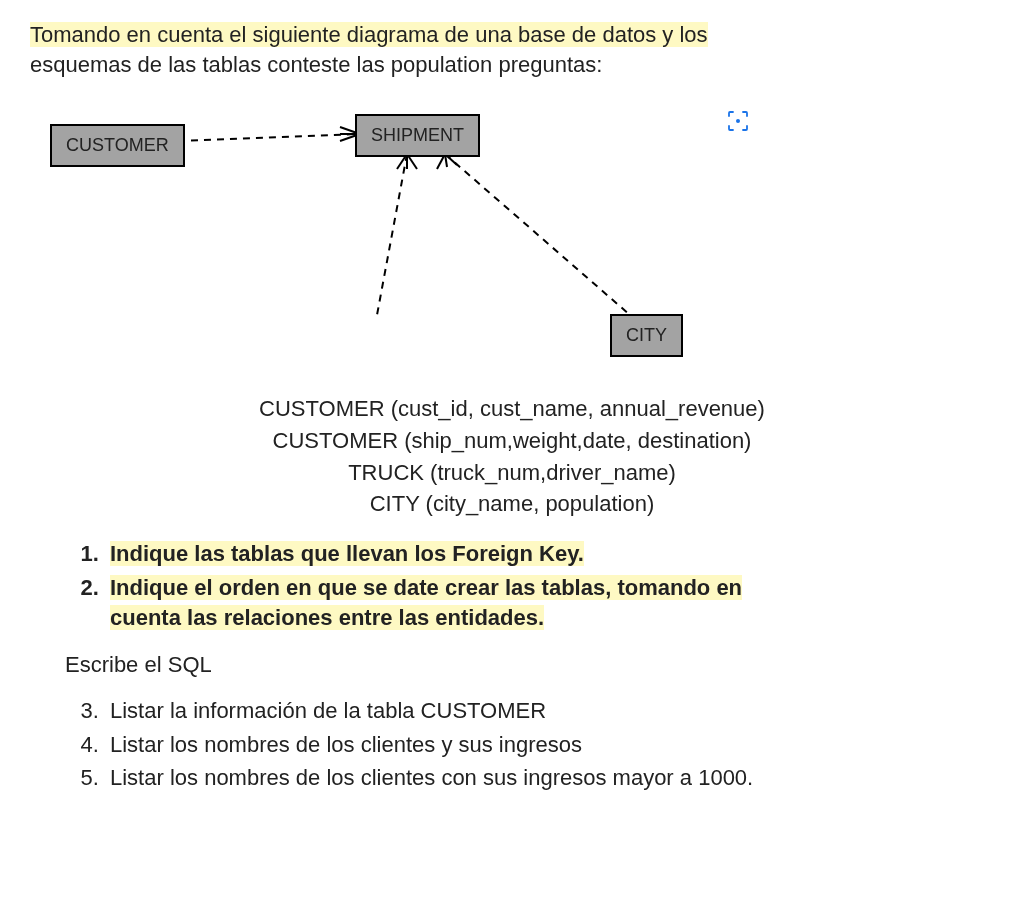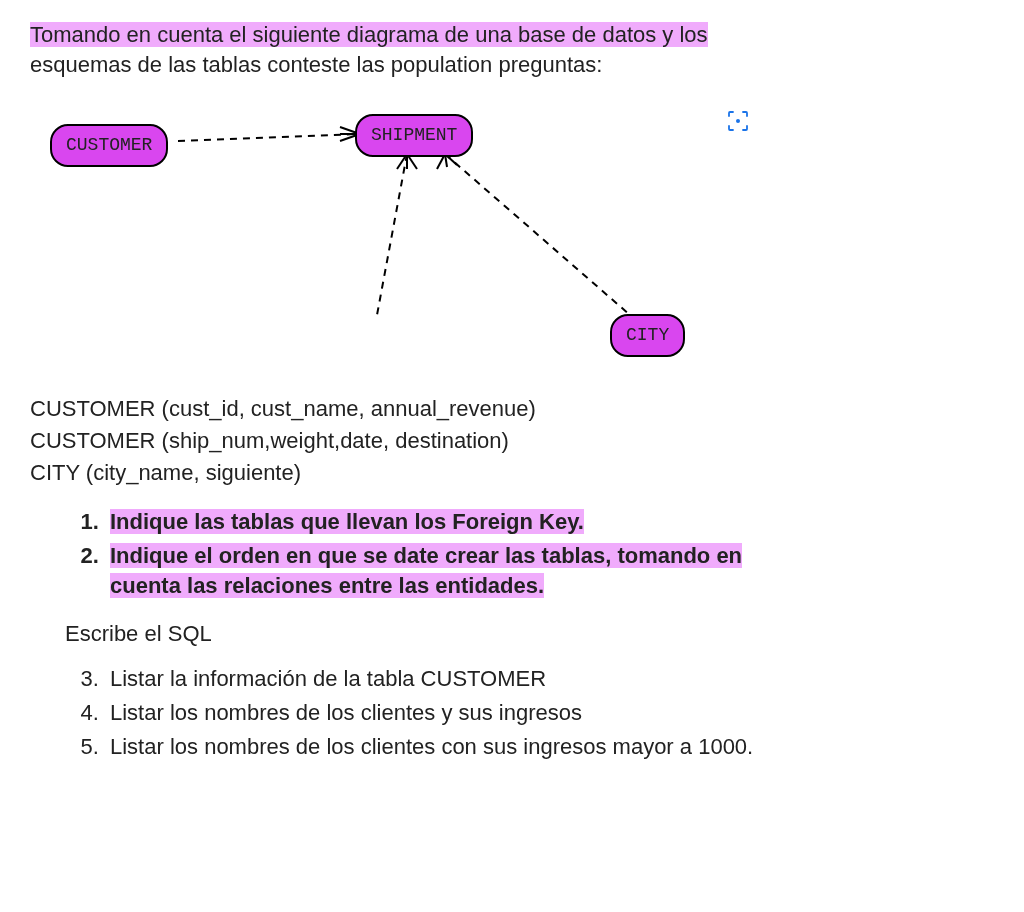--- a/index.html
+++ b/index.html
@@ -13,37 +13,37 @@
       padding: 20px 30px;
       width: 1024px;
       font-size: 22px;
       color: #222;
       line-height: 1.35;
     }
     .intro-text {
       margin-bottom: 20px;
     }
     .highlight {
-      background-color: #f0abfc;
+      background-color: #fef9c3;
     }
     .diagram-container {
       position: relative;
       width: 720px;
       height: 280px;
       margin: 10px 0 15px 10px;
     }
     .entity-box {
       position: absolute;
-      background: #d946ef;
+      background: #a3a3a3;
       border: 2px solid #000;
-      border-radius: 18px;
+      border-radius: 0;
       padding: 7px 14px;
       font-size: 18px;
       font-weight: 500;
-      font-family: Liberation Mono, monospace;
+      font-family: Liberation Sans, sans-serif;
     }
     .box-customer {
       left: 10px;
       top: 25px;
     }
     .box-shipment {
       left: 315px;
       top: 15px;
     }
     .box-truck {
@@ -69,20 +69,21 @@
       width: 24px;
       height: 24px;
       color: #1a73e8;
     }
     .schemas {
       margin-bottom: 20px;
       font-size: 22px;
     }
     .schemas p {
       margin-bottom: 2px;
+      text-align: center;
     }
     ol.questions {
       list-style: decimal;
       padding-left: 75px;
       margin-bottom: 18px;
       font-weight: bold;
     }
     ol.questions li {
       margin-bottom: 4px;
       padding-left: 5px;
@@ -148,21 +149,22 @@
       <path d="M3 17v3a1 1 0 0 0 1 1h3" stroke-linecap="round"></path>
       <path d="M21 17v3a1 1 0 0 1-1 1h-3" stroke-linecap="round"></path>
       <circle cx="12" cy="12" r="2" fill="currentColor" stroke="none"></circle>
     </svg>
   </div>
 </div>
 
 <div class="schemas">
   <p>CUSTOMER (cust_id, cust_name, annual_revenue)</p>
   <p>CUSTOMER (ship_num,weight,date, destination)</p>
-  <p>CITY (city_name, siguiente)</p>
+  <p>TRUCK (truck_num,driver_name)</p>
+  <p>CITY (city_name, population)</p>
 </div>
 
 <ol class="questions" start="1">
   <li>
     <span class="highlight">Indique las tablas que llevan los Foreign Key.</span>
   </li>
   <li>
     <span class="highlight">Indique el orden en que se date crear las tablas, tomando en</span><br>
     <span class="highlight">cuenta las relaciones entre las entidades.</span>
   </li>

